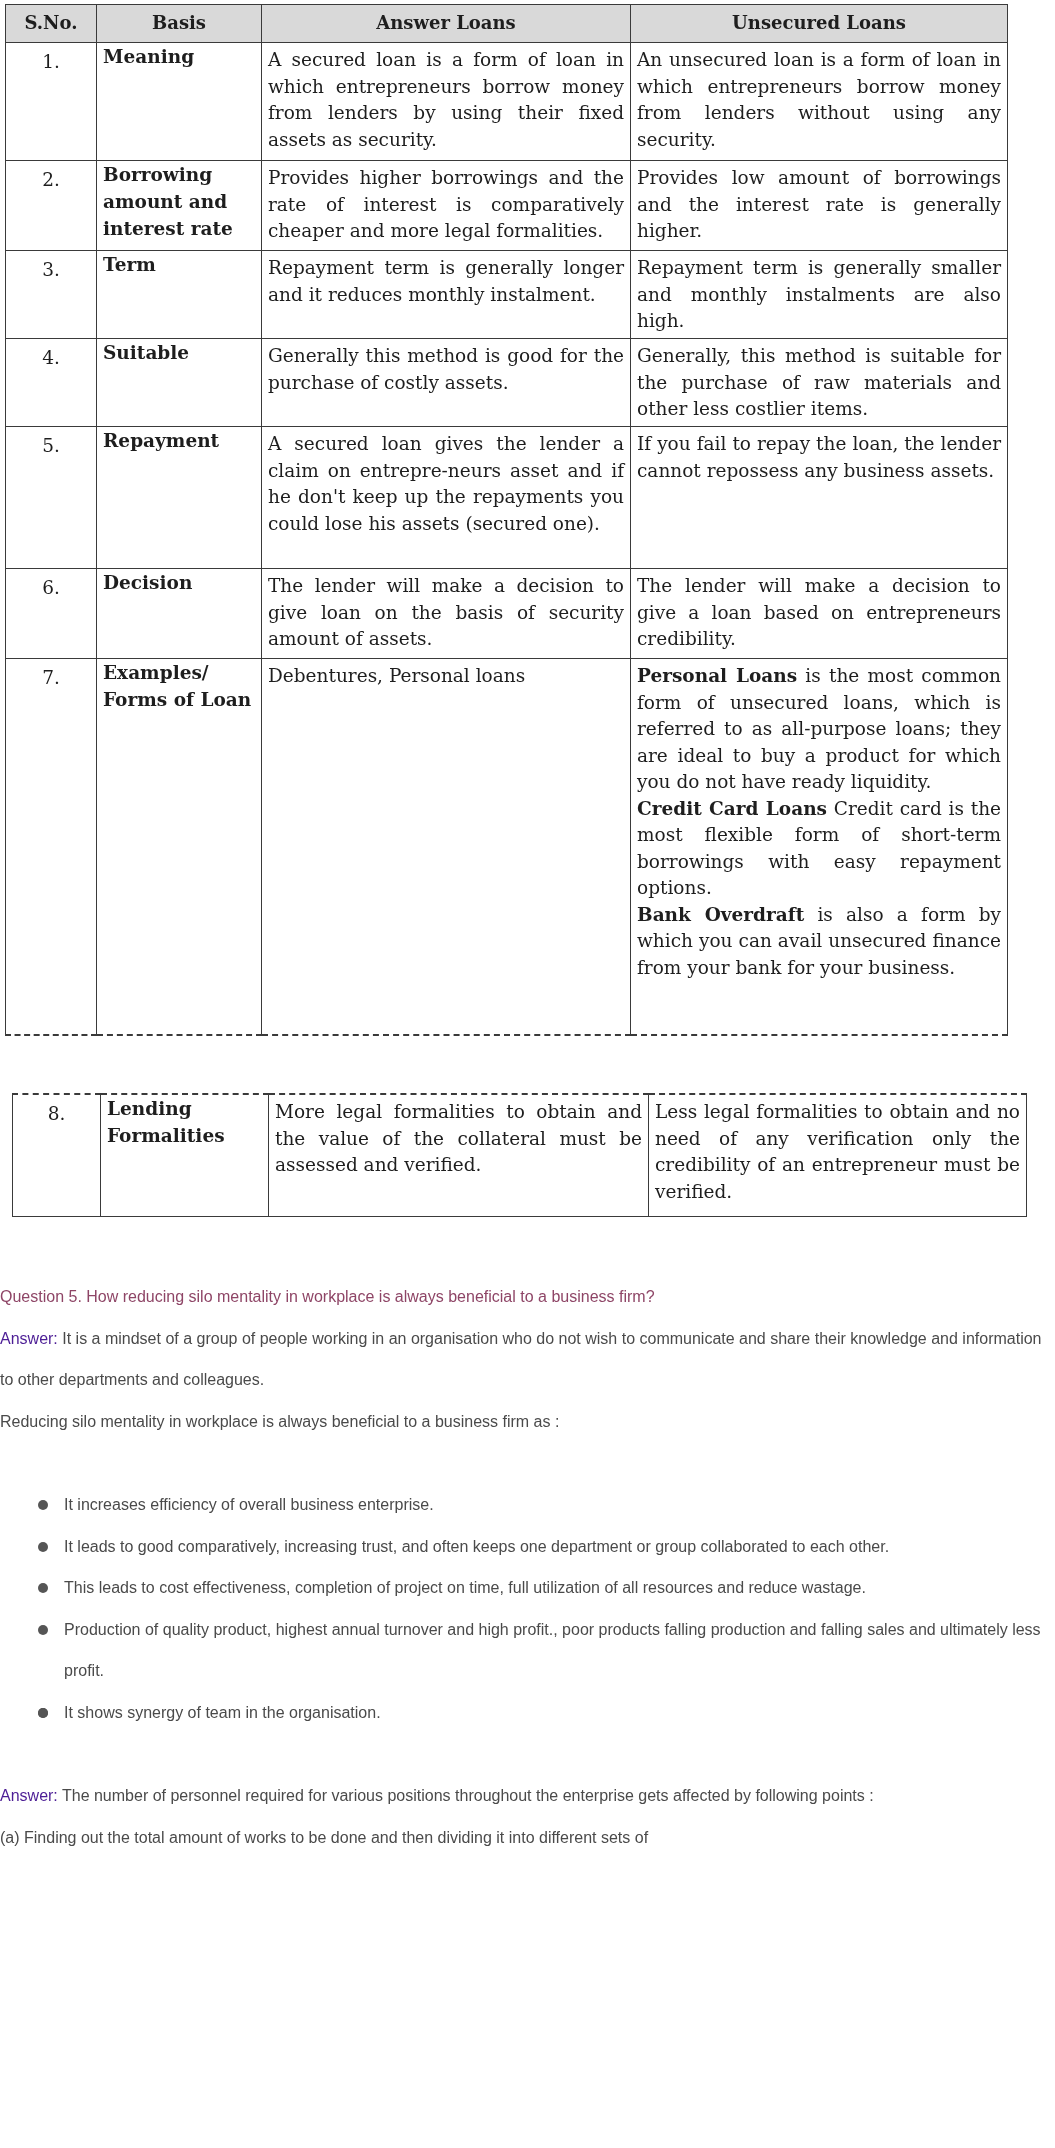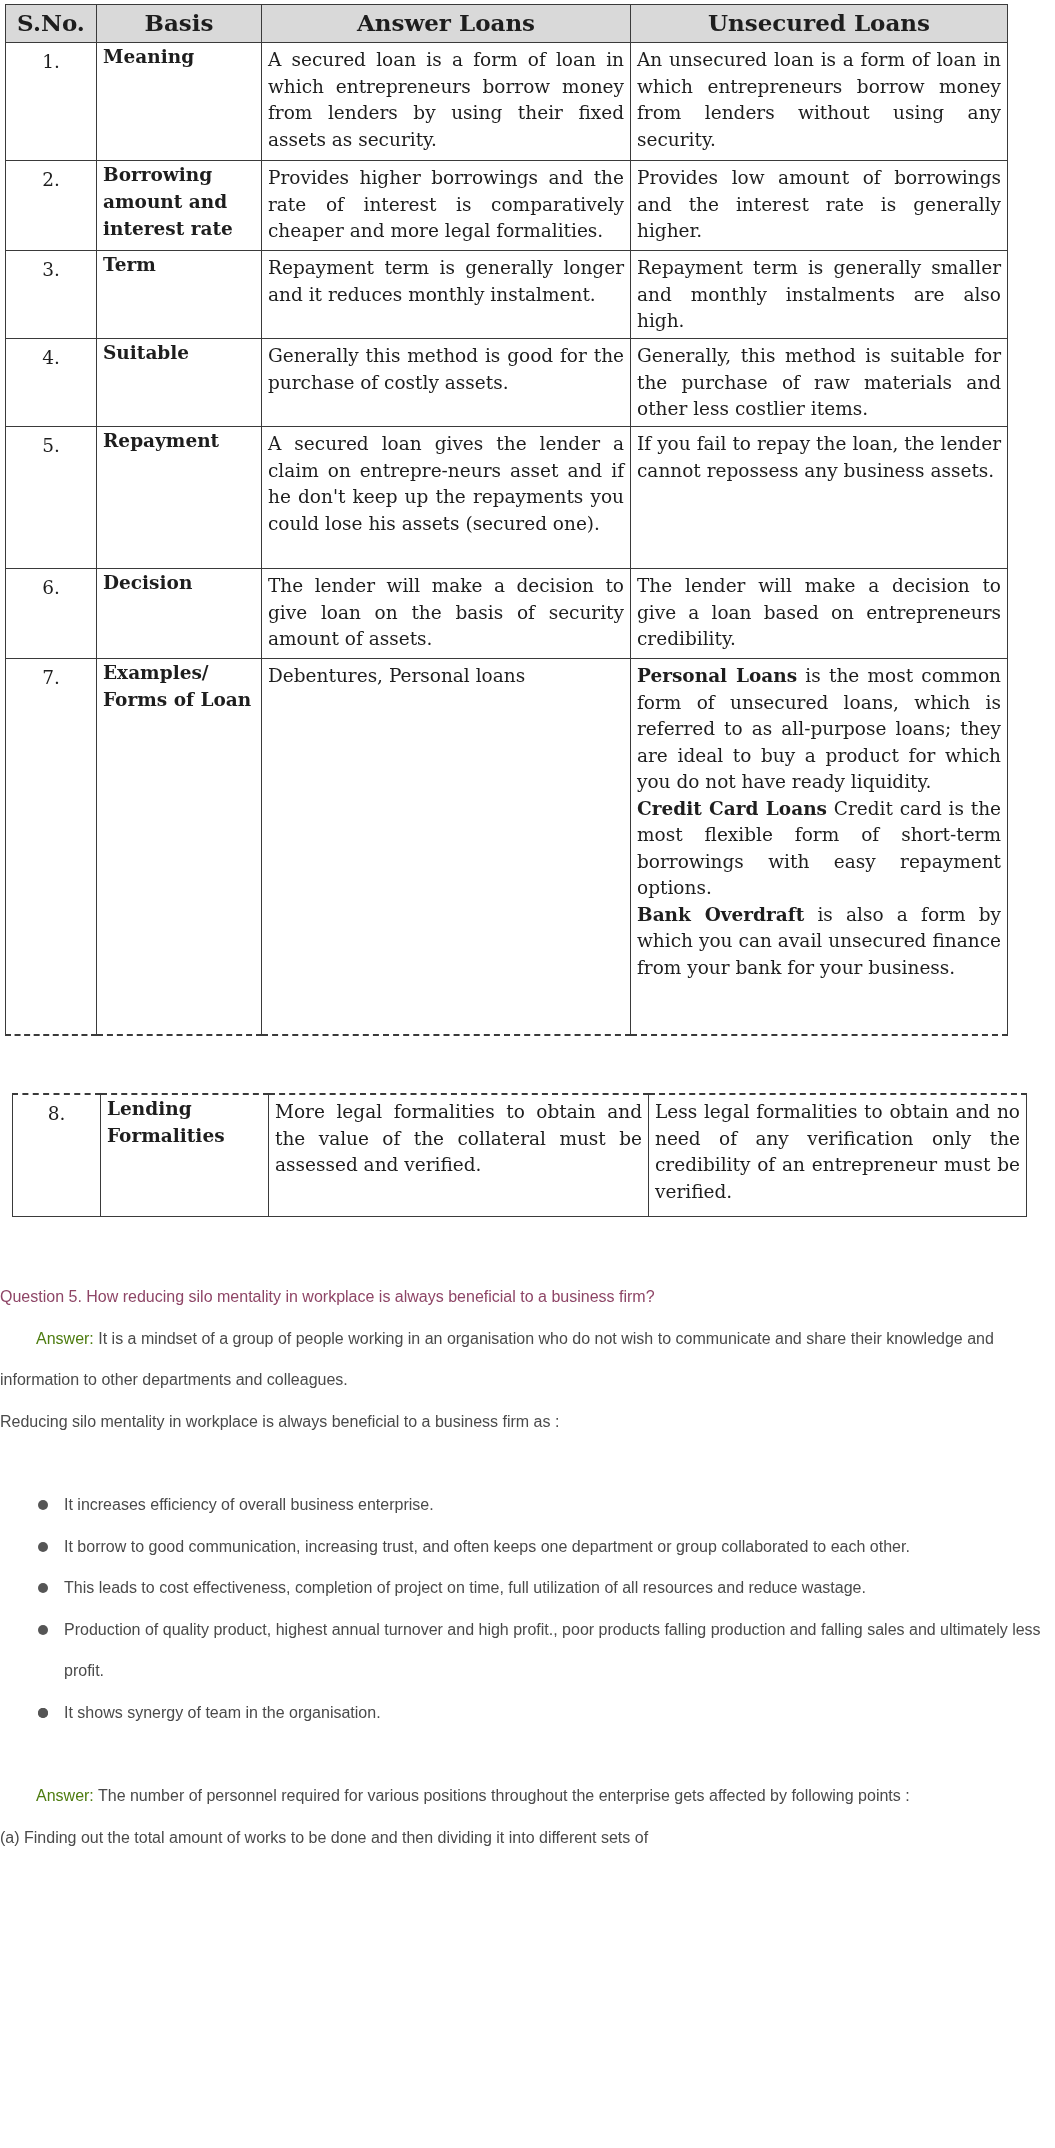--- a/index.html
+++ b/index.html
@@ -1,34 +1,34 @@
 <!DOCTYPE html>
 <html><head>
 <meta charset="utf-8">
 <style>
   html, body { margin: 0; padding: 0; background: #ffffff; }
   body { width: 1055px; height: 2148px; position: relative; overflow: hidden; }
 
   .tbl { position: absolute; border-collapse: collapse; font-family: "DejaVu Serif", "Liberation Serif", serif; color: #1e1e1e; table-layout: fixed; }
   .tbl td, .tbl th { border: 1.6px solid #3a3a3a; vertical-align: top; padding: 4px 6px 0 6px; font-size: 18.5px; line-height: 26.5px; }
-  .tbl th { background: #d9d9d9; font-weight: bold; text-align: center; padding: 5px 4px; font-size: 23px; line-height: 26px; }
+  .tbl th { background: #d9d9d9; font-weight: bold; text-align: center; padding: 5px 4px; font-size: 18px; line-height: 26px; }
   .tbl td.sno { text-align: center; padding-top: 6px; }
   .tbl td.basis { font-weight: bold; padding-top: 0; line-height: 27px; }
   .tbl td.text { text-align: justify; margin-top: 38px; }
   .b { font-weight: bold; }
 
   #t1 { left: 5px; top: 4px; width: 1002px; }
   #t1 tr.r7 td { border-bottom: 2px dashed #3a3a3a; }
   #t2 { left: 12px; top: 1093px; width: 1014px; }
   #t2 td { border-top: 2px dashed #3a3a3a; }
 
   .doc { position: absolute; left: 0; top: 1276px; width: 1055px; font-family: "Liberation Sans", "DejaVu Sans", sans-serif; font-size: 16px; line-height: 41.5px; color: #4a4a4a; }
   .doc p { margin: 0; }
   .q { color: #8e4566; }
-  .ans { color: #4d7c0f; margin-left: 36px; }
+  .ans { color: #4c1d95; }
   .doc ul { margin: 0; padding: 0; list-style: none; }
   .doc li { position: relative; padding-left: 64px; }
   .doc li .bullet { position: absolute; left: 38px; top: 16px; width: 10px; height: 10px; border-radius: 50%; background: #555; }
   .gap1 { height: 42px; }
   .gap2 { height: 42px; }
 </style>
 </head>
 <body>
 
 <table id="t1" class="tbl">
@@ -111,21 +111,21 @@
 </tbody>
   </table>
 
 <div class="doc">
   <p class="q">Question 5. How reducing silo mentality in workplace is always beneficial to a business firm?</p>
   <p><span class="ans">Answer:</span><span> It is a mindset of a group of people working in an organisation who do not wish to communicate and share their knowledge and information to other departments and colleagues.</span></p>
   <p>Reducing silo mentality in workplace is always beneficial to a business firm as :</p>
   <div class="gap1"></div>
   <ul>
     <li><span class="bullet"></span><span>It increases efficiency of overall business enterprise.</span></li>
-    <li><span class="bullet"></span><span> It borrow to good communication, increasing trust, and often keeps one department or group collaborated to each other.</span></li>
+    <li><span class="bullet"></span><span> It leads to good comparatively, increasing trust, and often keeps one department or group collaborated to each other.</span></li>
     <li><span class="bullet"></span><span>This leads to cost effectiveness, completion of project on time, full utilization of all resources and reduce wastage.</span></li>
     <li><span class="bullet"></span><span>Production of quality product, highest annual turnover and high profit., poor products falling production and falling sales and ultimately less profit.</span></li>
     <li><span class="bullet"></span></li>
     <li><span class="bullet"></span><span>It shows synergy of team in the organisation.</span></li>
   </ul>
   <div class="gap2"></div>
   <p><span class="ans">Answer:</span><span> The number of personnel required for various positions throughout the enterprise gets affected by following points :</span></p>
   <p>(a) Finding out the total amount of works to be done and then dividing it into different sets of</p>
 </div>
 

